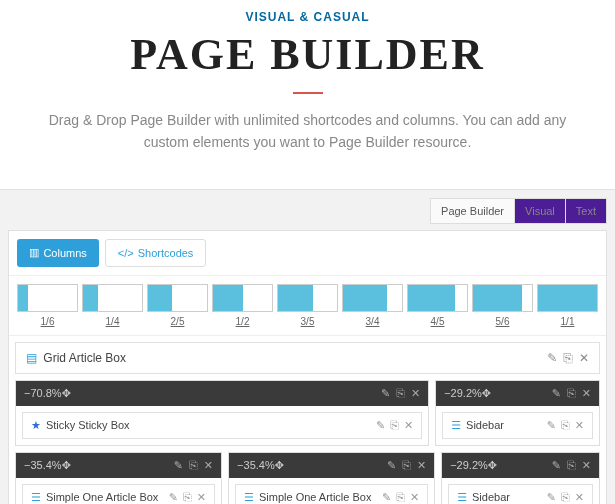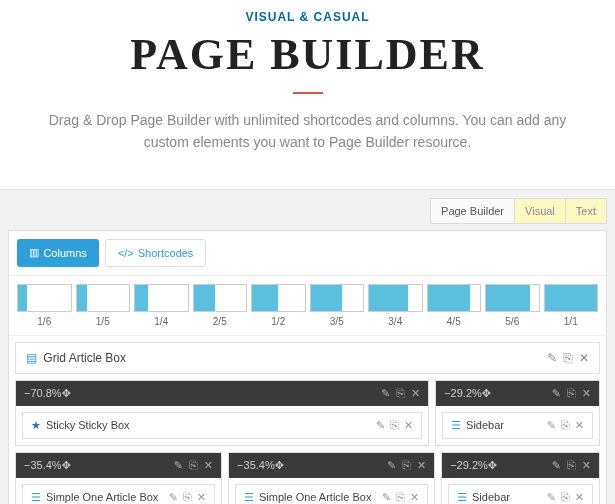--- a/index.html
+++ b/index.html
@@ -4,32 +4,32 @@
 <style>
 * { box-sizing: border-box; margin: 0; padding: 0; }
 body { font-family: Arial, sans-serif; width: 615px; background: #fff; }
 .hero { text-align: center; padding: 10px 20px 20px; }
 .kicker { color: #0369a1; font-size: 12px; font-weight: bold; letter-spacing: 1px; }
 .title { font-family: 'Times New Roman', serif; font-size: 44px; font-weight: bold; letter-spacing: 2px; margin-top: 5px; color: #222; }
 .divider { width: 30px; height: 2px; background: #d9534f; margin: 12px auto; }
 .sub { color: #888; font-size: 14px; line-height: 1.6; max-width: 560px; margin: 15px auto; }
 .panel { background: #f2f2f2; padding: 8px; border-top: 1px solid #e0e0e0; }
 .tabs { display: flex; justify-content: flex-end; margin-bottom: 6px; }
-.tab { padding: 6px 10px; font-size: 11px; color: #888; background: #fef9c3; border: 1px solid #ddd; margin-left: -1px; cursor: pointer; }
+.tab { padding: 6px 10px; font-size: 11px; color: #888; background: #4c1d95; border: 1px solid #ddd; margin-left: -1px; cursor: pointer; }
 .tab.active { background: #fafafa; color: #555; }
 .builder { background: #fff; border: 1px solid #e0e0e0; }
 .toolbar { display: flex; padding: 8px; border-bottom: 1px solid #eee; }
 .tbtn { padding: 7px 12px; font-size: 11px; border-radius: 3px; margin-right: 6px; cursor: pointer; display: flex; align-items: center; gap: 4px; }
 .tbtn.primary { background: #2e9fd8; color: #fff; }
 .tbtn.secondary { background: #fff; color: #2e9fd8; border: 1px solid #ddd; }
 .columns-row { display: flex; padding: 8px; gap: 4px; border-bottom: 1px solid #eee; }
 .col-opt { flex: 1; text-align: center; cursor: pointer; }
 .col-box { height: 28px; border: 1px solid #ccc; background: #fff; position: relative; margin-bottom: 4px; }
 .col-fill { position: absolute; left: 0; top: 0; bottom: 0; background: #5bc0de; }
-.col-lbl { font-size: 10px; color: #666; }
+.col-lbl { font-size: 10px; color: #666; text-decoration: underline; }
 .rows-area { padding: 6px; }
 .widget-row { background: #fff; border: 1px solid #e0e0e0; margin-bottom: 6px; }
 .widget-item { display: flex; align-items: center; padding: 8px 10px; font-size: 12px; color: #444; }
 .widget-item .wicon { margin-right: 6px; font-size: 12px; }
 .widget-item .actions { margin-left: auto; display: flex; gap: 6px; color: #888; }
 .widget-item .actions span { cursor: pointer; font-size: 12px; }
 .row-group { display: flex; gap: 6px; margin-bottom: 6px; }
 .row-col { flex: 1; border: 1px solid #ddd; background: #fff; }
 .row-header { background: #3a3a3a; color: #ccc; display: flex; align-items: center; padding: 6px 8px; font-size: 11px; }
 .row-header .rh-actions { margin-left: auto; display: flex; gap: 6px; }
@@ -75,26 +75,20 @@
 
     <div class="columns-row">
       <div class="col-opt">
           <div class="col-box">
             <div class="col-fill" style="width:16.6%"></div>
           </div>
           <div class="col-lbl">1/6</div>
         </div>
       <div class="col-opt">
           <div class="col-box">
-            <div class="col-fill" style="width:20%"></div>
-          </div>
-          <div class="col-lbl">1/5</div>
-        </div>
-      <div class="col-opt">
-          <div class="col-box">
             <div class="col-fill" style="width:25%"></div>
           </div>
           <div class="col-lbl">1/4</div>
         </div>
       <div class="col-opt">
           <div class="col-box">
             <div class="col-fill" style="width:40%"></div>
           </div>
           <div class="col-lbl">2/5</div>
         </div>

